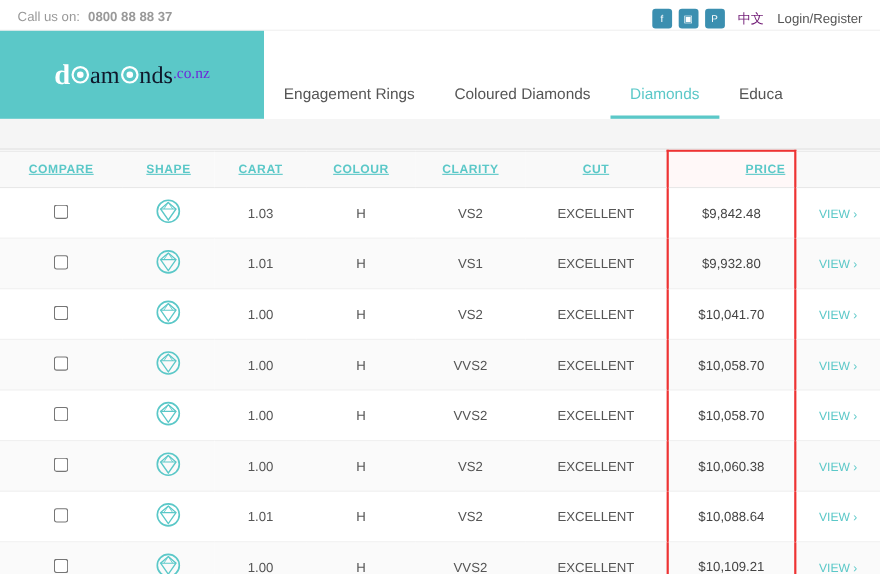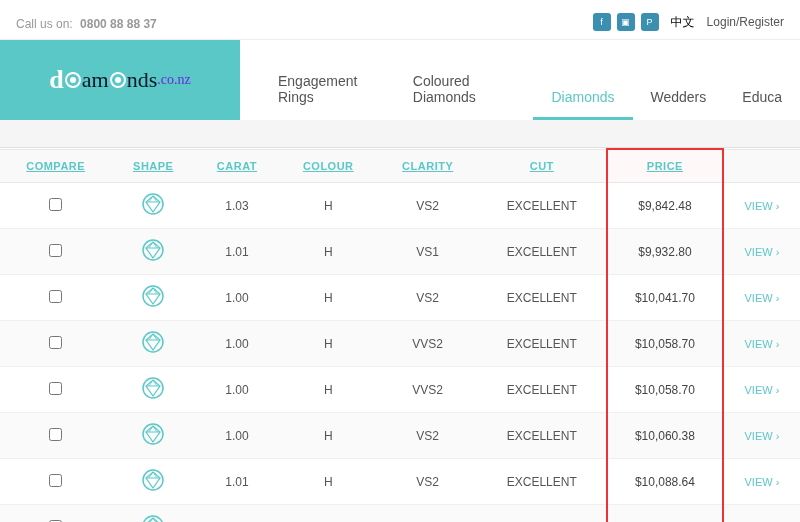--- a/index.html
+++ b/index.html
@@ -2,31 +2,31 @@
 <html><head>
   <meta charset="utf-8">
   <style>
     * { margin: 0; padding: 0; box-sizing: border-box; }
     body { font-family: Arial, sans-serif; background: #fff; width: 800px; height: 522px; overflow: hidden; }
 
     
     .top-bar {
       background: #fff;
       display: flex;
-      align-items: flex-end;
+      align-items: flex-start;
       justify-content: space-between;
       padding: 8px 16px;
       border-bottom: 1px solid #eee;
-      height: 40px;
+      height: 28px;
     }
     .top-bar-left { color: #999; font-size: 12px; }
     .top-bar-right { display: flex; align-items: center; gap: 12px; font-size: 12px; color: #555; }
     .social-icons { display: flex; gap: 6px; }
     .social-icon { width: 18px; height: 18px; background: #3b8fb0; border-radius: 3px; display: flex; align-items: center; justify-content: center; color: white; font-size: 9px; }
-    .lang { color: #000000; font-size: 12px; }
+    .lang { color: #701a75; font-size: 12px; }
     .login-register { color: #555; font-size: 12px; cursor: pointer; }
 
     
     .header {
       display: flex;
       align-items: stretch;
       height: 80px;
     }
     .logo-area {
       background: #5bc8c8;
@@ -35,21 +35,20 @@
       align-items: center;
       justify-content: center;
       flex-shrink: 0;
     }
 
     
     .nav-area {
       flex: 1;
       display: flex;
       align-items: flex-end;
-      padding-left: 20px;
       background: #fff;
     }
     .nav-items {
       display: flex;
       gap: 0;
       align-items: flex-end;
       height: 100%;
     }
     .nav-item {
       padding: 10px 18px;
@@ -96,20 +95,21 @@
       font-weight: 600;
       color: #5bc8c8;
       letter-spacing: 0.5px;
       text-transform: uppercase;
       text-decoration: underline;
     }
     thead th.price-col {
       color: #5bc8c8;
       border: 2px solid #e33;
       background: #fff8f8;
+      text-align: right;
     }
     tbody tr {
       border-bottom: 1px solid #f0f0f0;
       background: #fff;
     }
     tbody tr:nth-child(even) {
       background: #fafafa;
     }
     tbody td {
       padding: 9px 8px;
@@ -203,23 +203,20 @@
       <div class="nav-item">
         <span>Engagement Rings</span>
       </div>
       <div class="nav-item">
         <span>Coloured Diamonds</span>
       </div>
       <div class="nav-item active">
         <span>Diamonds</span>
       </div>
       <div class="nav-item">
-        <span>Wedders</span>
-      </div>
-      <div class="nav-item">
         <span>Educa</span>
       </div>
     </div>
   </div>
 </div>
 
 <div class="sub-header"></div>
 
 <div class="table-container">
   <table>

